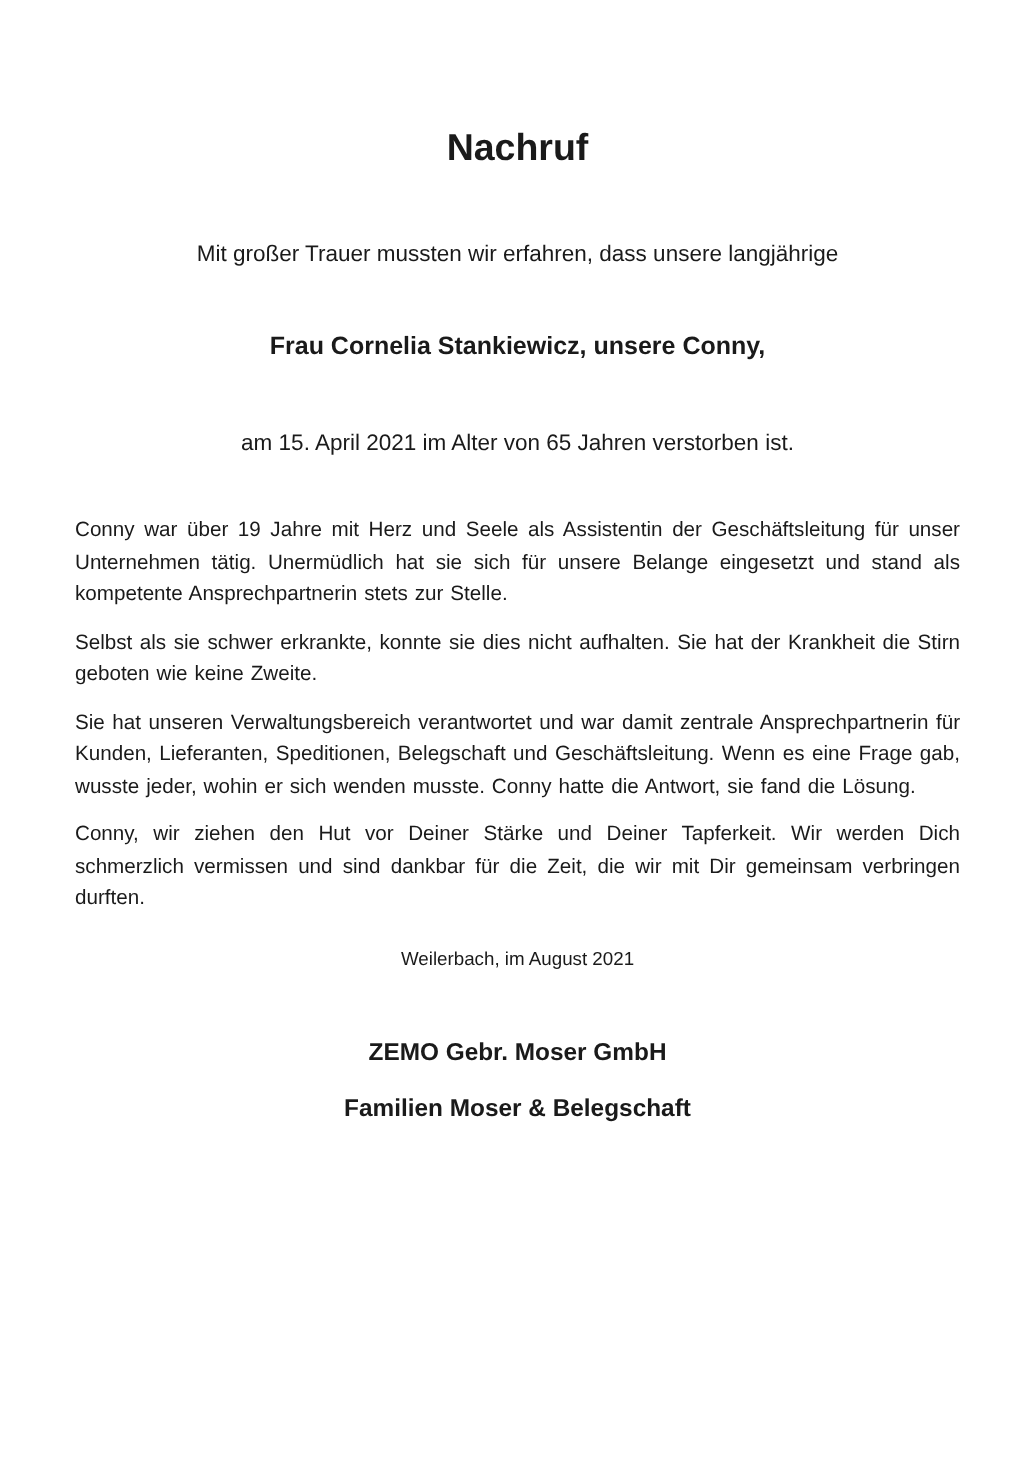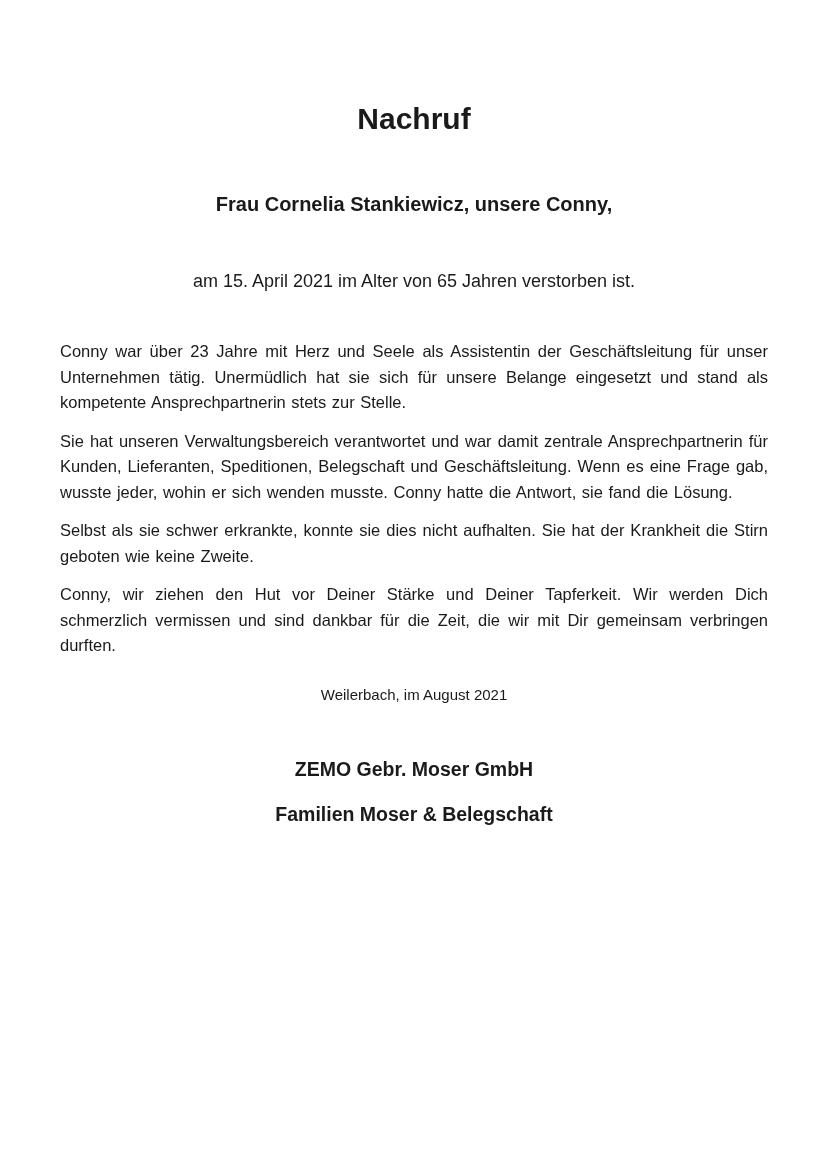--- a/index.html
+++ b/index.html
@@ -81,30 +81,31 @@
   }
 </style>
 </head>
 <body>
 
 <div class="page">
 
   <h1 class="doc-title">Nachruf</h1>
 
   <div class="intro">
+    <div>Mit großer Trauer mussten wir erfahren, dass unsere langjährige</div>
   </div>
 
   <h2 class="name-heading">Frau Cornelia Stankiewicz, unsere Conny,</h2>
 
   <div class="death-line">am 15. April 2021 im Alter von 65 Jahren verstorben ist.</div>
 
   <div class="body-text">
-    <p>Conny war über 23 Jahre mit Herz und Seele als Assistentin der Geschäftsleitung für unser Unternehmen tätig. Unermüdlich hat sie sich für unsere Belange eingesetzt und stand als kompetente Ansprechpartnerin stets zur Stelle.</p>
+    <p>Conny war über 19 Jahre mit Herz und Seele als Assistentin der Geschäftsleitung für unser Unternehmen tätig. Unermüdlich hat sie sich für unsere Belange eingesetzt und stand als kompetente Ansprechpartnerin stets zur Stelle.</p>
+    <p>Selbst als sie schwer erkrankte, konnte sie dies nicht aufhalten. Sie hat der Krankheit die Stirn geboten wie keine Zweite.</p>
     <p>Sie hat unseren Verwaltungsbereich verantwortet und war damit zentrale Ansprechpartnerin für Kunden, Lieferanten, Speditionen, Belegschaft und Geschäftsleitung. Wenn es eine Frage gab, wusste jeder, wohin er sich wenden musste. Conny hatte die Antwort, sie fand die Lösung.</p>
-    <p>Selbst als sie schwer erkrankte, konnte sie dies nicht aufhalten. Sie hat der Krankheit die Stirn geboten wie keine Zweite.</p>
     <p>Conny, wir ziehen den Hut vor Deiner Stärke und Deiner Tapferkeit. Wir werden Dich schmerzlich vermissen und sind dankbar für die Zeit, die wir mit Dir gemeinsam verbringen durften.</p>
   </div>
 
   <div class="dateline">Weilerbach, im August 2021</div>
 
   <div class="signatures">
     <p class="signature">ZEMO Gebr. Moser GmbH</p>
     <p class="signature">Familien Moser &amp; Belegschaft</p>
   </div>
 

